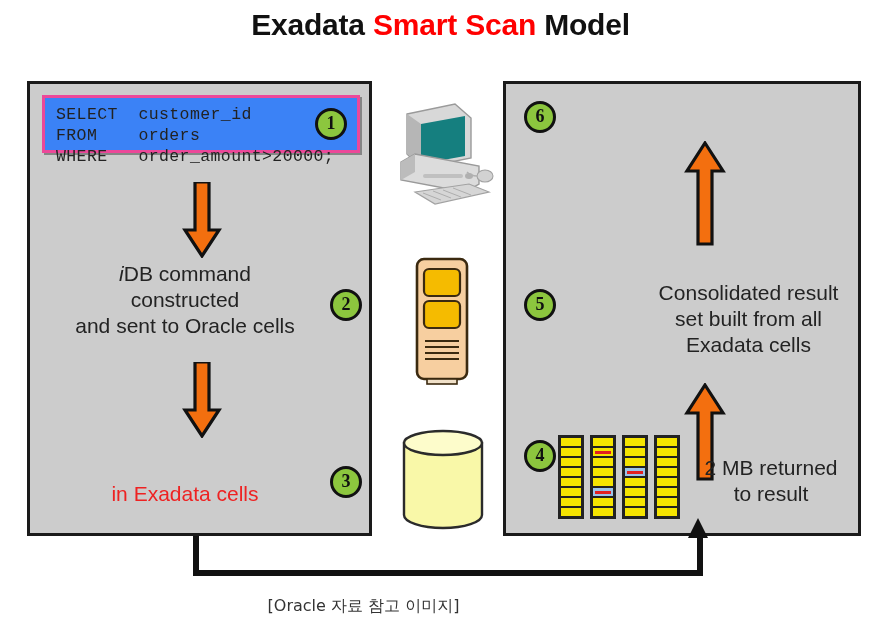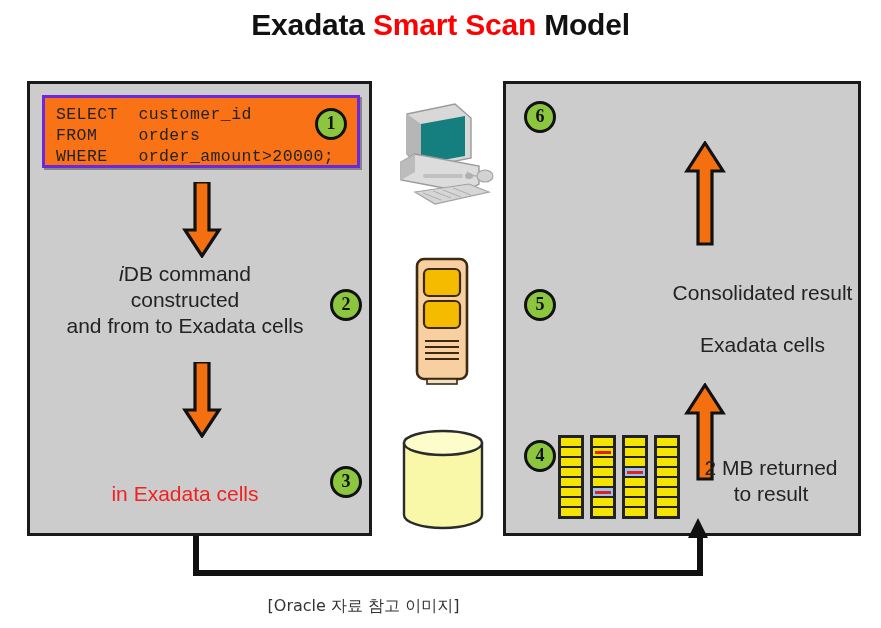--- a/index.html
+++ b/index.html
@@ -39,23 +39,23 @@
   }
   #panel-left  { left: 27px;  top: 81px; width: 345px; height: 455px; }
   #panel-right { left: 503px; top: 81px; width: 358px; height: 455px; }
 
   
   #sql-box {
     position: absolute;
     left: 12px;
     top: 11px;
     width: 318px;
-    height: 73px;
-    background: #f97316;
-    border: 3px solid #6d28d9;
+    height: 58px;
+    background: #3b82f6;
+    border: 3px solid #ec4899;
     box-sizing: border-box;
     box-shadow: 2px 2px 0 rgba(0,0,0,0.35);
   }
   #sql-text {
     position: absolute;
     left: 11px;
     top: 6px;
     font-family: "Liberation Mono", monospace;
     font-size: 16.5px;
     line-height: 21px;
@@ -178,21 +178,21 @@
     <div id="sql-text">SELECT  customer_id
 FROM    orders
 WHERE   order_amount&gt;20000;</div>
     <div class="badge" style="right:10px; top:10px;">1</div>
   </div>
 
   <svg class="arrow" style="left:152px; top:98px;" width="40" height="76" viewBox="0 0 40 76">
     <polygon points="13,0 27,0 27,48 37,48 20,74 3,48 13,48" fill="#f36f0f" stroke="#111111" stroke-width="3.2" stroke-linejoin="miter"></polygon>
   </svg>
 
-  <div class="steptext" style="left:10px; top:177px; width:290px;"><span class="ital">i</span><span>DB command</span><br><span>constructed</span><br><span>and from to Exadata cells</span></div>
+  <div class="steptext" style="left:10px; top:177px; width:290px;"><span class="ital">i</span><span>DB command</span><br><span>constructed</span><br><span>and sent to Oracle cells</span></div>
   <div class="badge" style="left:300px; top:205px;">2</div>
 
   <svg class="arrow" style="left:152px; top:278px;" width="40" height="76" viewBox="0 0 40 76">
     <polygon points="13,0 27,0 27,48 37,48 20,74 3,48 13,48" fill="#f36f0f" stroke="#111111" stroke-width="3.2" stroke-linejoin="miter"></polygon>
   </svg>
 
   <div class="steptext red" style="left:10px; top:371px; width:290px;"><br><span>in Exadata cells</span></div>
   <div class="badge" style="left:300px; top:382px;">3</div>
 </div>
 
@@ -243,21 +243,21 @@
 
   <div class="badge" style="left:18px; top:17px;">6</div>
 
 
   <svg class="arrow" style="left:177px; top:57px;" width="44" height="105" viewBox="0 0 44 105">
     <polygon points="22,2 40,30 29,30 29,103 15,103 15,30 4,30" fill="#f36f0f" stroke="#111111" stroke-width="3.2" stroke-linejoin="miter"></polygon>
   </svg>
 
   <div class="badge" style="left:18px; top:205px;">5</div>
 
-  <div class="steptext" style="left:139px; top:196px; width:235px;"><span>Consolidated result</span><br><br><span>Exadata cells</span></div>
+  <div class="steptext" style="left:125px; top:196px; width:235px;"><span>Consolidated result</span><br><span>set built from all</span><br><span>Exadata cells</span></div>
 
   <svg class="arrow" style="left:177px; top:299px;" width="44" height="98" viewBox="0 0 44 98">
     <polygon points="22,2 40,30 29,30 29,96 15,96 15,30 4,30" fill="#f36f0f" stroke="#111111" stroke-width="3.2" stroke-linejoin="miter"></polygon>
   </svg>
 
   <div class="badge" style="left:18px; top:356px;">4</div>
 
   <div class="steptext" style="left:170px; top:371px; width:190px;"><span class="red">2 MB returned</span><br><span>to result</span></div>
 </div>
 

